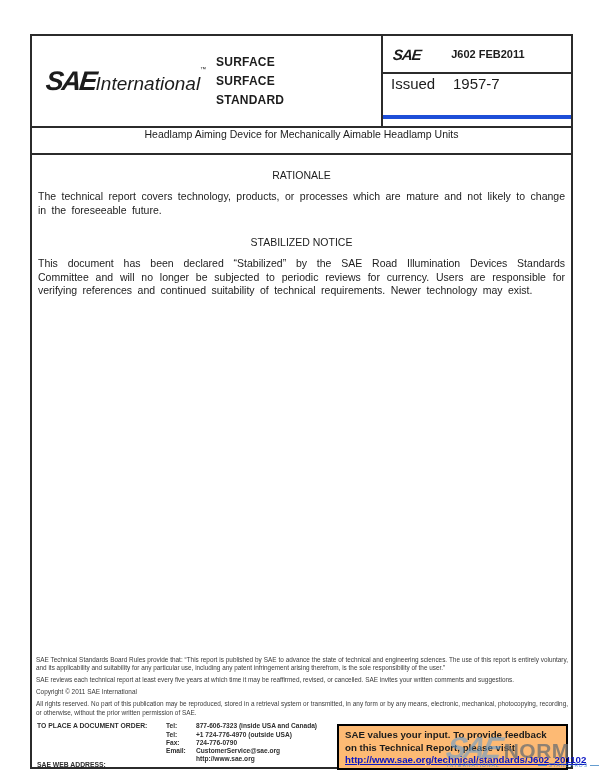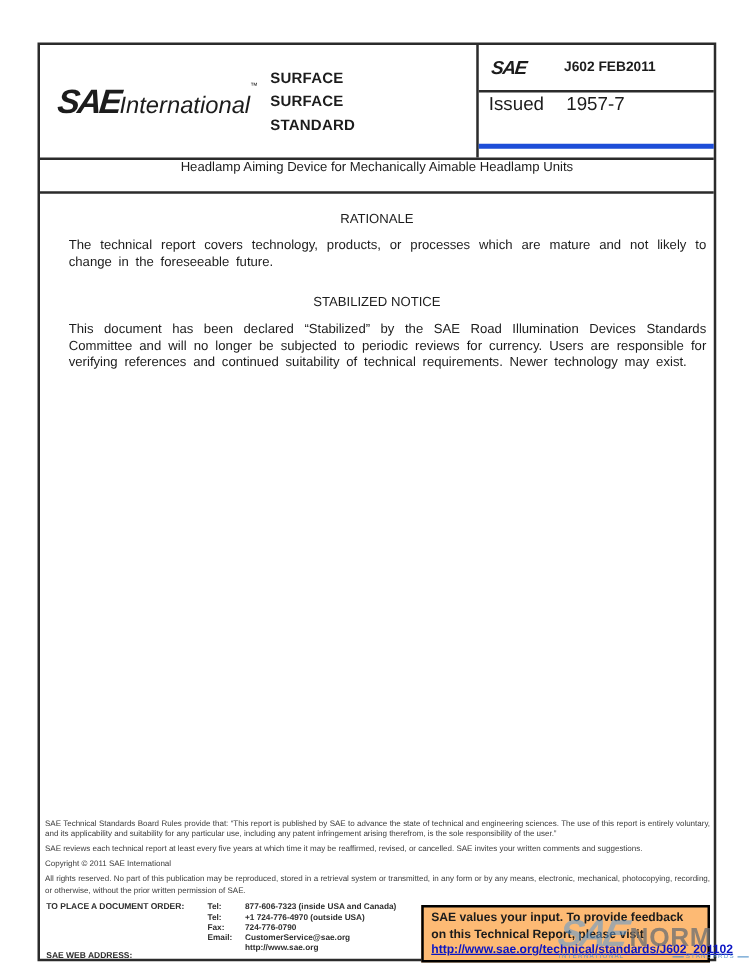--- a/index.html
+++ b/index.html
@@ -29,21 +29,21 @@
   .superseding { margin-top:5px; }
   .ir3 { flex:1; }
 
   
   .title-band { height:27px; border-bottom:2px solid #2b2b2b; display:flex;
                 align-items:flex-start; justify-content:center; font-size:10.5px; }
 
   
   .body { padding:0 6px; }
   .sec-heading { text-align:center; font-size:10.5px; font-weight:normal; margin-top:14px; }
-  .sec-body { text-align:justify; font-size:10.5px; line-height:13.5px; word-spacing:2.5px; margin-top:9px;margin-left:17px; }
+  .sec-body { text-align:justify; font-size:10.5px; line-height:13.5px; word-spacing:2.5px; margin-top:9px; }
   .sec-heading.second { margin-top:19px; }
 
   
   .footer { position:absolute; left:4px; right:3px; top:620px; bottom:4px; }
   .legal { font-size:6.4px; line-height:8.4px; color:#3a3a3a; }
   .legal .justify { text-align:justify; }
   .legal p { margin-bottom:3.5px; }
   .order-row { position:relative; margin-top:3px; height:52px; }
   .order-left { position:absolute; left:1px; top:2px; bottom:0; width:128px;
                 font-size:6.8px; font-weight:bold; color:#2e2e2e; }

